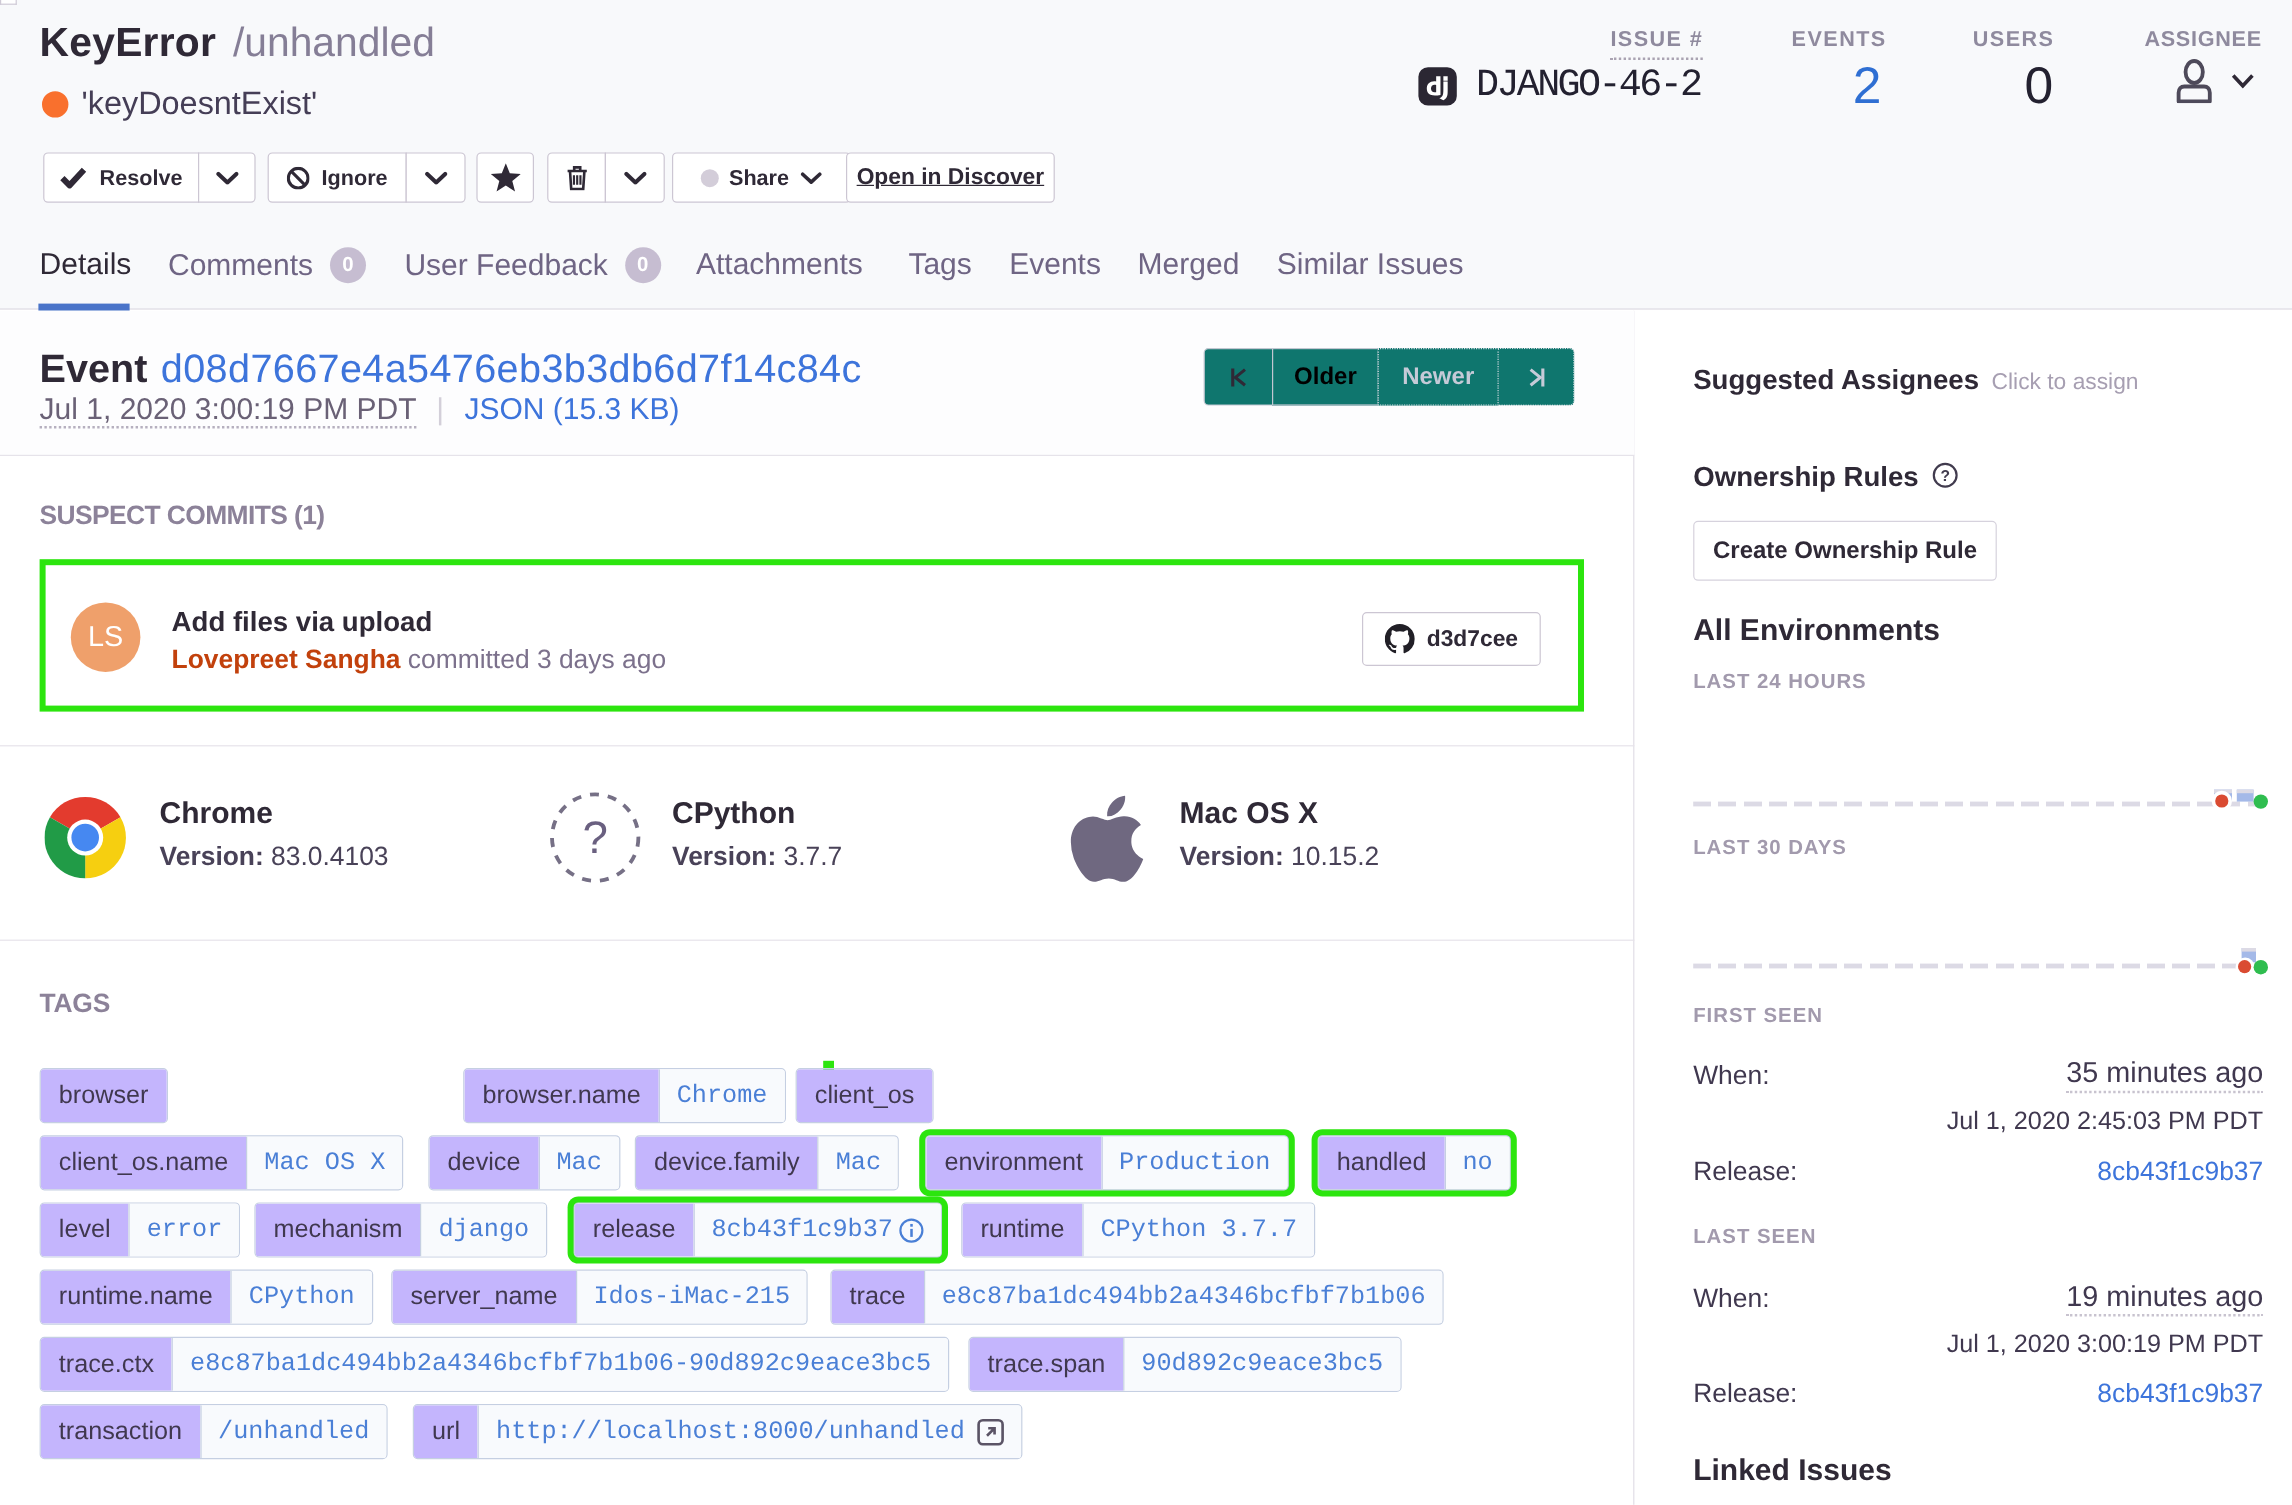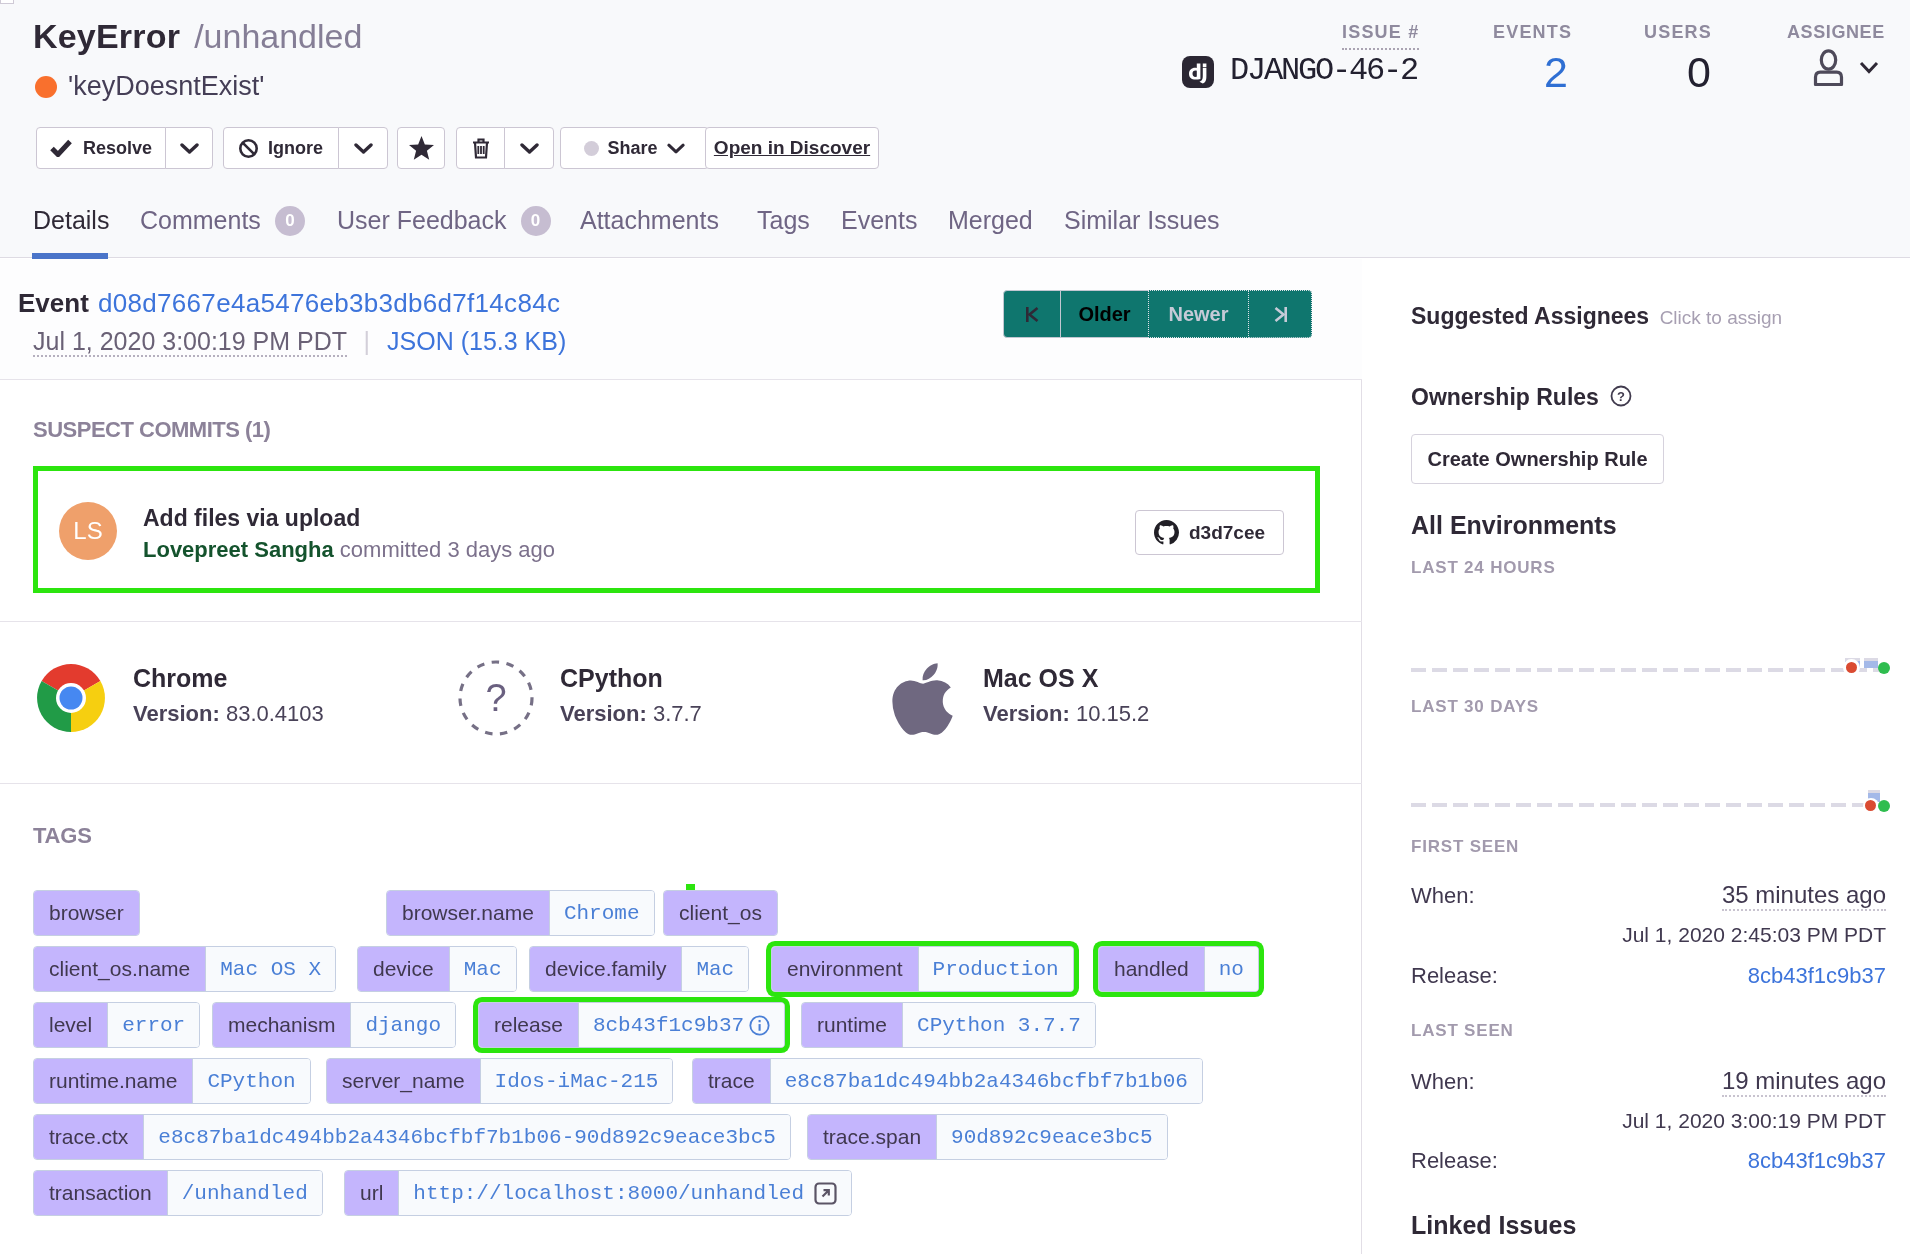--- a/index.html
+++ b/index.html
@@ -153,21 +153,21 @@
     <ellipse cx="17.5" cy="12" rx="7.2" ry="9.2" stroke="#4e4a5a" stroke-width="3.2" fill="none"></ellipse>
     <path d="M4.5 36.5v-7.2c0-3.4 2-5.2 4.8-5.2h16.4c2.8 0 4.8 1.8 4.8 5.2v7.2z" stroke="#4e4a5a" stroke-width="3.2" fill="none" stroke-linejoin="round"></path>
   </svg>
   <svg style="position:absolute; left:1859px; top:61px;" width="20" height="13" viewBox="0 0 20 13">
       <path d="M2 2l8 8.5L18 2" stroke="#2f2936" stroke-width="3" fill="none"></path>
     </svg>
 </div>
 
 <div class="main">
   <div class="event-bar">
-    <div style="position:absolute; left:18px; top:29px; font-size:26px;text-align:center;">
+    <div style="position:absolute; left:33px; top:29px; font-size:33px;text-align:center;">
       <span style="font-weight:bold; color:#2f2936;">Event</span>
       <span class="blue" style="margin-left:2px; letter-spacing:0.3px;">d08d7667e4a5476eb3b3db6d7f14c84c</span>
     </div>
     <div style="position:absolute; left:33px; top:68px; font-size:25px; color:#6a6176;">
       <span style="border-bottom:2px dotted #b6b0bf;">Jul 1, 2020 3:00:19 PM PDT</span>
       <span style="color:#d3cfd9; margin:0 10px;">|</span>
       <span class="blue">JSON (15.3 KB)</span>
     </div>
     <div class="pgbtn" style="left:1003px; width:58px; border-radius:4px 0 0 4px;">
       <svg width="15" height="17" viewBox="0 0 15 17">
@@ -182,21 +182,21 @@
           <path d="M2.5 2l8 6.5-8 6.5" stroke="#c6cbd8" stroke-width="2.6" fill="none"></path>
           <path d="M12.7 1v15" stroke="#c6cbd8" stroke-width="2.6"></path>
         </svg>
       </div>
   </div>
 
   <div class="seclabel" style="position:absolute; left:33px; top:158px; font-size:22px; letter-spacing:-0.5px;">SUSPECT COMMITS (1)</div>
   <div class="commitbox">
     <div class="avatar">LS</div>
     <div style="position:absolute; left:105px; top:34px; font-size:23px; font-weight:bold; color:#2f2936;">Add files via upload</div>
-    <div style="position:absolute; left:105px; top:66px; font-size:22px; color:#7c718c;"><b style="color:#14532d;">Lovepreet Sangha</b> committed 3 days ago</div>
+    <div style="position:absolute; left:105px; top:66px; font-size:22px; color:#7c718c;"><b style="color:#c2410c;">Lovepreet Sangha</b> committed 3 days ago</div>
     <div class="btn" style="left:1097px; top:39px; width:149px; height:45px; font-size:19px;">
       <svg width="25" height="25" viewBox="0 0 16 16" style="margin-right:10px;">
           <path fill="#211f26" d="M8 0C3.58 0 0 3.58 0 8c0 3.54 2.29 6.53 5.47 7.59.4.07.55-.17.55-.38 0-.19-.01-.82-.01-1.49-2.01.37-2.53-.49-2.69-.94-.09-.23-.48-.94-.82-1.13-.28-.15-.68-.52-.01-.53.63-.01 1.08.58 1.23.82.72 1.21 1.87.87 2.33.66.07-.52.28-.87.51-1.07-1.78-.2-3.64-.89-3.64-3.95 0-.87.31-1.59.82-2.15-.08-.2-.36-1.02.08-2.12 0 0 .67-.21 2.2.82.64-.18 1.32-.27 2-.27s1.36.09 2 .27c1.53-1.04 2.2-.82 2.2-.82.44 1.1.16 1.92.08 2.12.51.56.82 1.27.82 2.15 0 3.07-1.87 3.75-3.65 3.95.29.25.54.73.54 1.48 0 1.07-.01 1.93-.01 2.2 0 .21.15.46.55.38A8.01 8.01 0 0016 8c0-4.42-3.58-8-8-8z"></path>
         </svg>d3d7cee</div>
   </div>
 
   <div class="ctx">
     <svg class="abs" style="left:37px; top:42px;" width="68" height="68" viewBox="0 0 68 68">
       <path d="M34 34 L4.6 17 A34 34 0 0 1 63.4 17 Z" fill="#e33b2e"></path>
       <path d="M34 34 L63.4 17 A34 34 0 0 1 34 68 Z" fill="#f6cf10"></path>

